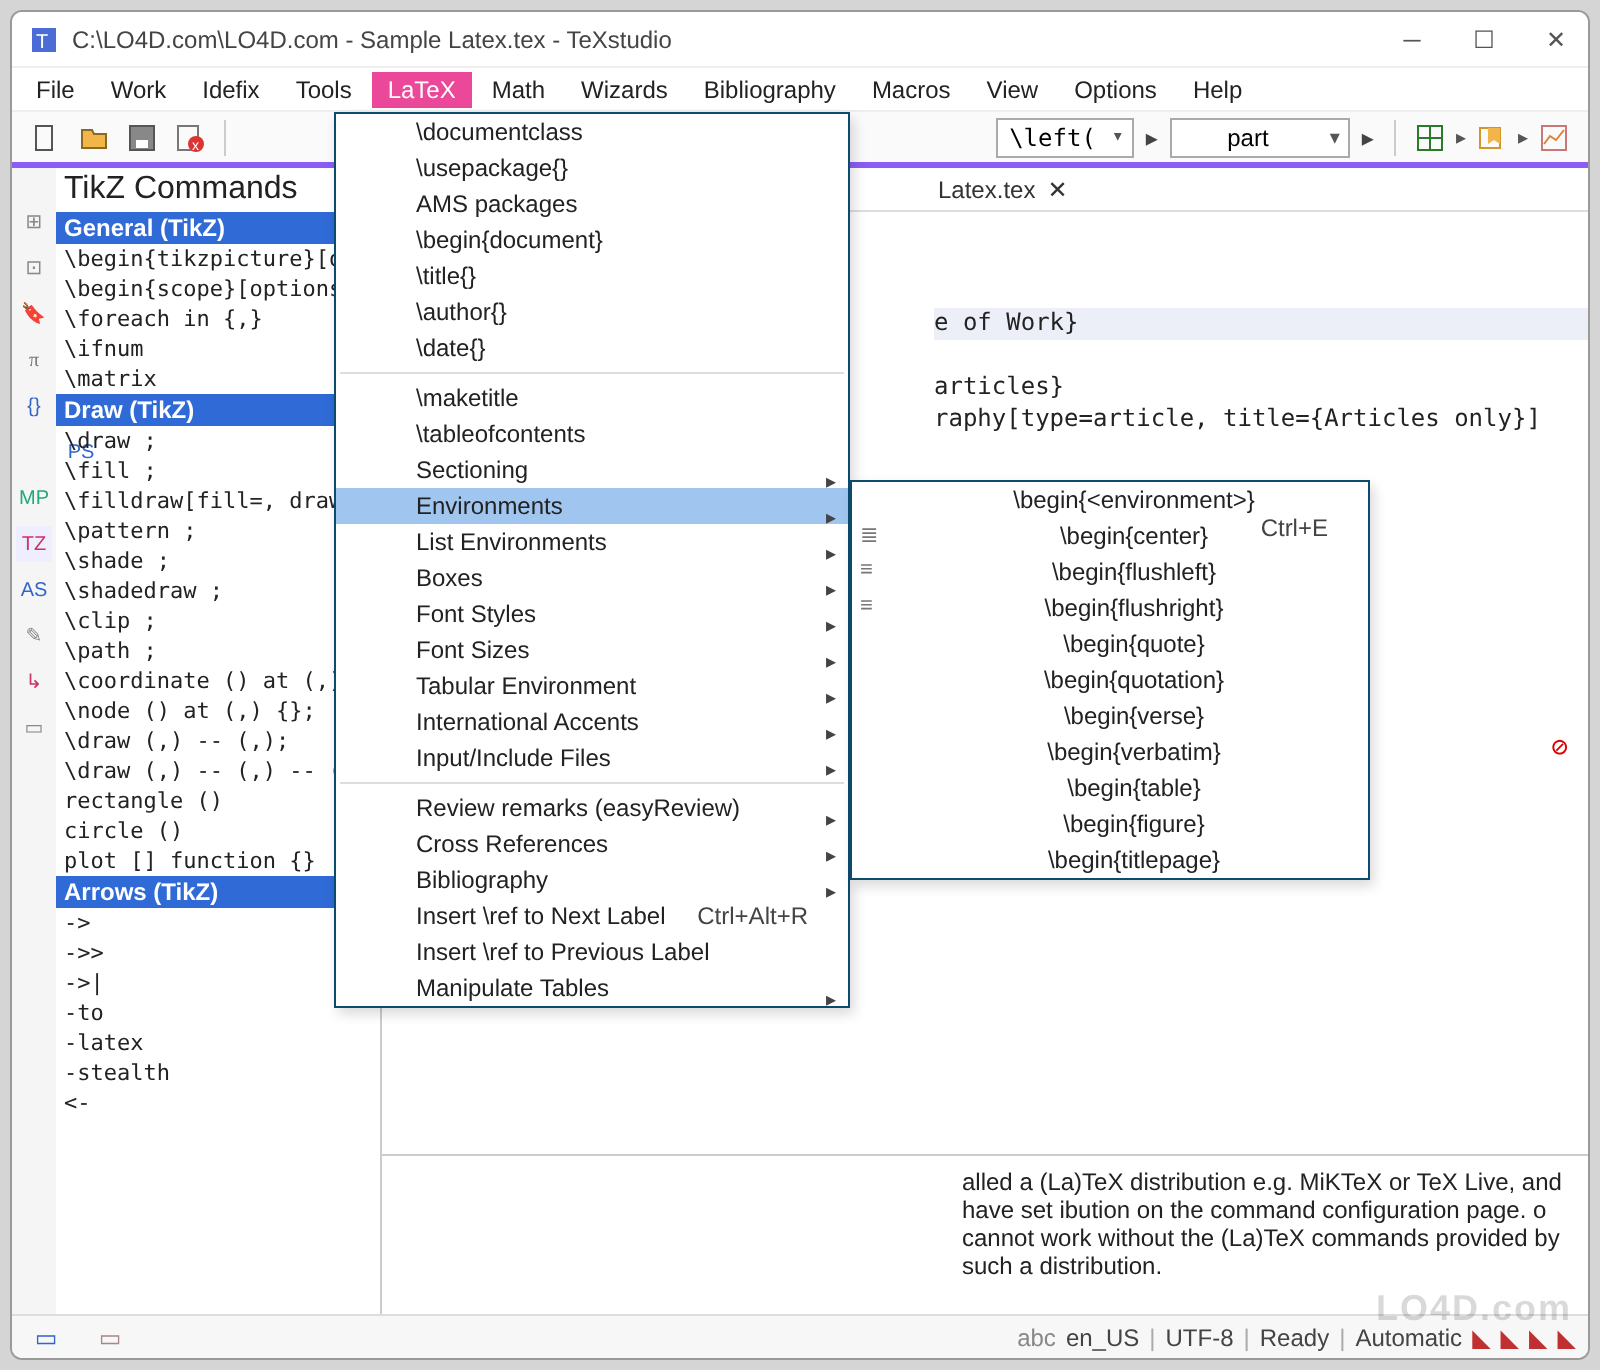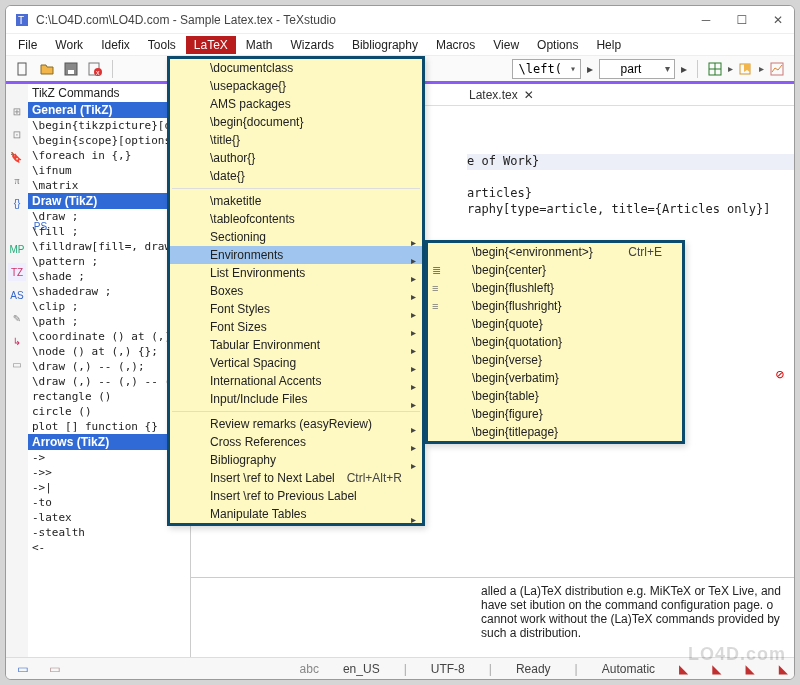--- a/index.html
+++ b/index.html
@@ -44,21 +44,21 @@
     padding: 0 4px;
     gap: 2px;
     background: #fff;
     border-bottom: 1px solid #eee;
   }
   .menubar .menu-item {
     padding: 2px 8px;
     color: #222;
     cursor: default;
   }
-  .menubar .menu-item.open { background: #b91c1c; color:#fff; }
+  .menubar .menu-item.open { background: #ec4899; color:#fff; }
 
   
   .toolbar {
     height: 28px;
     display: flex;
     align-items: center;
     padding: 2px 6px;
     background: #fafafa;
     border-bottom: 3px solid #8b5cf6;
     gap: 2px;
@@ -108,21 +108,21 @@
     align-items: center;
     padding-top: 18px;
     gap: 5px;
     font-size: 10px;
   }
   .tz-iconcol .iconbtn {width:18px; height:18px; display:flex; align-items:center; justify-content:center;}
   .tz-list {
     flex: 1;
     overflow: hidden;
   }
-  .tz-list .tz-title { padding: 2px 4px; font-size: 12px; color:#222;}
+  .tz-list .tz-title { padding: 2px 4px; font-size: 16px; color:#222;}
   .tz-list .tz-header {
     background: #2f6ad6;
     color: #fff;
     font-weight: bold;
     padding: 1px 4px;
     font-size: 12px;
   }
   .tz-list .tz-item {
     padding: 1px 4px;
     font-family: Consolas, monospace;
@@ -179,28 +179,28 @@
   .statusbar {
     height: 22px;
     display: flex;
     align-items: center;
     padding: 0 6px;
     background: #f7f7f7;
     border-top: 1px solid #ddd;
     gap: 10px;
   }
   .statusbar .status-item { color:#444; }
-  .statusbar .status-right { margin-left:auto; display:flex; gap:24px; align-items:center;text-align:center;}
+  .statusbar .status-right { margin-left:auto; display:flex; gap:5px; align-items:center;text-align:center;}
   .statusbar .bm { color:#c03030; }
 
   
   .dropdown {
     position: absolute;
-    background: #fef9c3;
-    border: 3px solid #0c4a6e;
+    background: #ffffff;
+    border: 1px solid #0c4a6e;
     box-shadow: 2px 3px 6px rgba(0,0,0,0.15);
     z-index: 50;
   }
   .dropdown.latex { left: 167px; top: 56px; width: 258px; }
   .dropdown .ditem {
     padding: 2px 20px 2px 40px;
     font-size: 12px;
     color: #222;
     cursor: default;
     position: relative;
@@ -213,21 +213,21 @@
   .dropdown .ditem .submark::after {
     content: "▸";
     position: absolute;
     right: 6px;
     font-size: 10px;
     color: #444;
   }
   .dropdown .ditem.highlight { background: #a0c6f0; }
   .dropdown .dsep { height: 1px; background: #ddd; margin: 3px 2px; }
   .dropdown.sub { left: 425px; top: 240px; width: 260px; }
-  .dropdown.sub .ditem { padding-left: 44px; }
+  .dropdown.sub .ditem { padding-left: 44px; flex-direction: column; }
   .dropdown.sub .iconcell {
     position:absolute; left:4px; width:36px; font-size:11px; color:#777;
   }
 
   .watermark {
     position:absolute;
     bottom: 20px; right:14px;
     font-size: 18px; font-weight:bold;
     color: rgba(0,0,0,0.15);
     letter-spacing:1px;
@@ -291,21 +291,21 @@
         <svg viewBox="0 0 16 16">
           <rect x="2" y="2" width="10" height="12" fill="none" stroke="#777"></rect>
           <circle cx="11" cy="11" r="4" fill="#d33"></circle>
           <text x="9" y="14" font-size="7" fill="#fff">x</text>
         </svg>
       </span>
     <span class="tool-sep"></span>
     <div style="flex:1"></div>
     <span class="tool-combo">\left(</span>
     <span class="tool-btn" style="width:14px;">▸</span>
-    <span class="tool-combo" style="width:76px;justify-content:center;font-family:inherit;">part</span>
+    <span class="tool-combo" style="width:90px;justify-content:center;font-family:inherit;">part</span>
     <span class="tool-btn" style="width:14px;">▸</span>
     <span class="tool-sep"></span>
     <span class="tool-btn">
         <svg viewBox="0 0 16 16">
           <rect x="2" y="2" width="12" height="12" fill="none" stroke="#2a7a2a"></rect>
           <line x1="8" y1="2" x2="8" y2="14" stroke="#2a7a2a"></line>
           <line x1="2" y1="8" x2="14" y2="8" stroke="#2a7a2a"></line>
         </svg>
       </span>
     <span style="font-size:10px;color:#555">▸</span>
@@ -481,24 +481,20 @@
     </div>
     <div class="ditem">
       <span>Font Sizes</span>
       <span class="submark"></span>
     </div>
     <div class="ditem">
       <span>Tabular Environment</span>
       <span class="submark"></span>
     </div>
     <div class="ditem">
-      <span>Vertical Spacing</span>
-      <span class="submark"></span>
-    </div>
-    <div class="ditem">
       <span>International Accents</span>
       <span class="submark"></span>
     </div>
     <div class="ditem">
       <span>Input/Include Files</span>
       <span class="submark"></span>
     </div>
     <div class="dsep"></div>
     <div class="ditem">
       <span>Review remarks (easyReview)</span>

